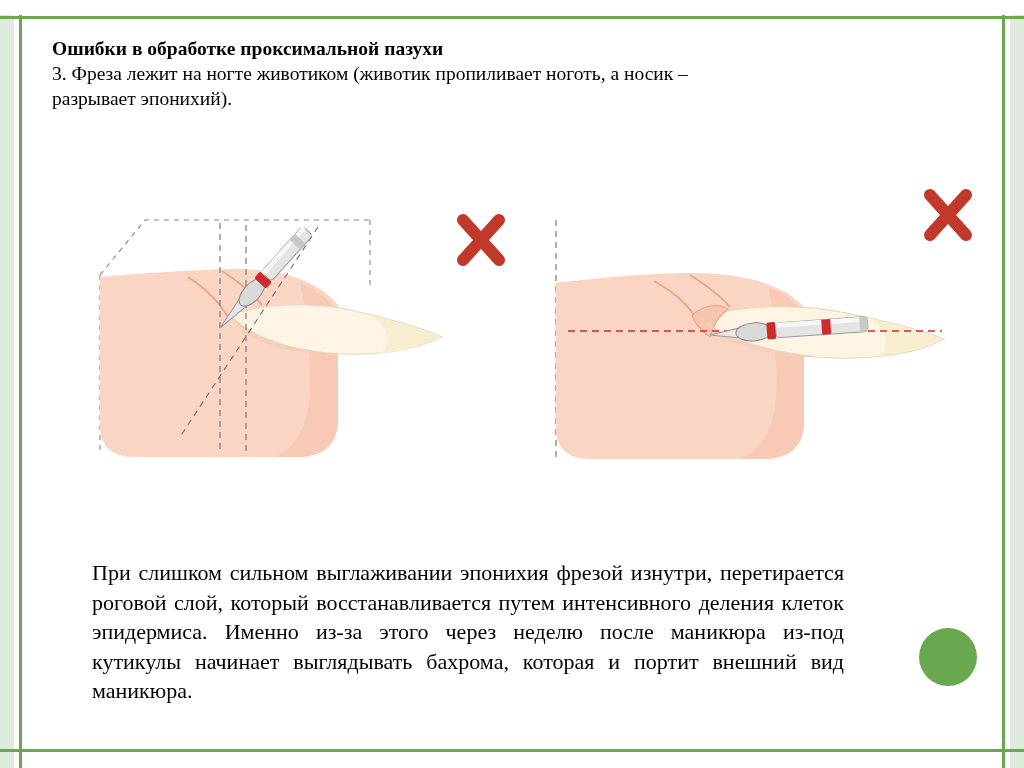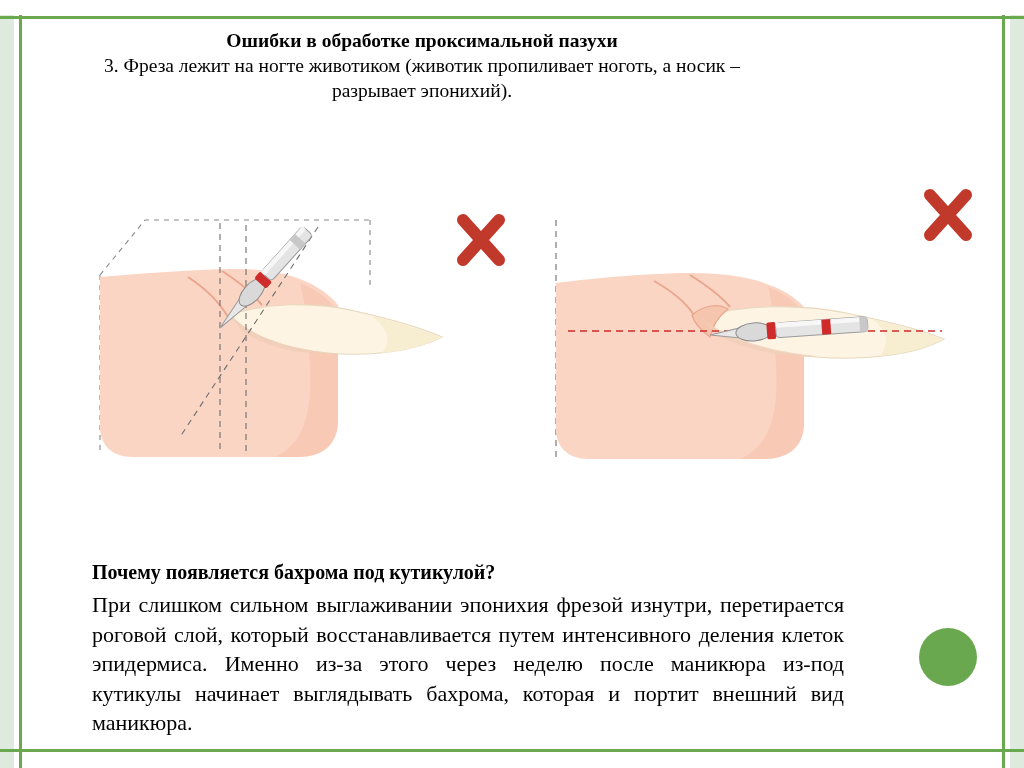--- a/index.html
+++ b/index.html
@@ -62,23 +62,22 @@
     position: absolute;
     right: 47px; bottom: 82px;
     width: 58px; height: 58px;
     border-radius: 50%;
     background: #6aa84f;
   }
 
   
   .title-block {
     position: absolute;
-    left: 52px; top: 28px;
+    left: 52px; top: 36px;
     width: 740px;
-    text-align: center;
   }
   .title-line {
     font-size: 19.5px;
     line-height: 25px;
     color: #000000;
   }
   .title-line.bold { font-weight: bold; }
 
   
   .figures {
@@ -236,15 +235,14 @@
 
       <g transform="translate(388,30)">
         <path d="M0 0 L36 40 M36 0 L0 40" stroke="#c0392b" stroke-width="12" stroke-linecap="round"></path>
       </g>
     </svg>
   </div>
 
 </div>
 
 <div class="bottom-block">
-  <div class="bottom-heading">Почему появляется бахрома под кутикулой?</div>
   <div class="bottom-paragraph">При слишком сильном выглаживании эпонихия фрезой изнутри, перетирается роговой слой, который восстанавливается путем интенсивного деления клеток эпидермиса. Именно из-за этого через неделю после маникюра из-под кутикулы начинает выглядывать бахрома, которая и портит внешний вид маникюра.</div>
 </div>
 
 </body></html>

